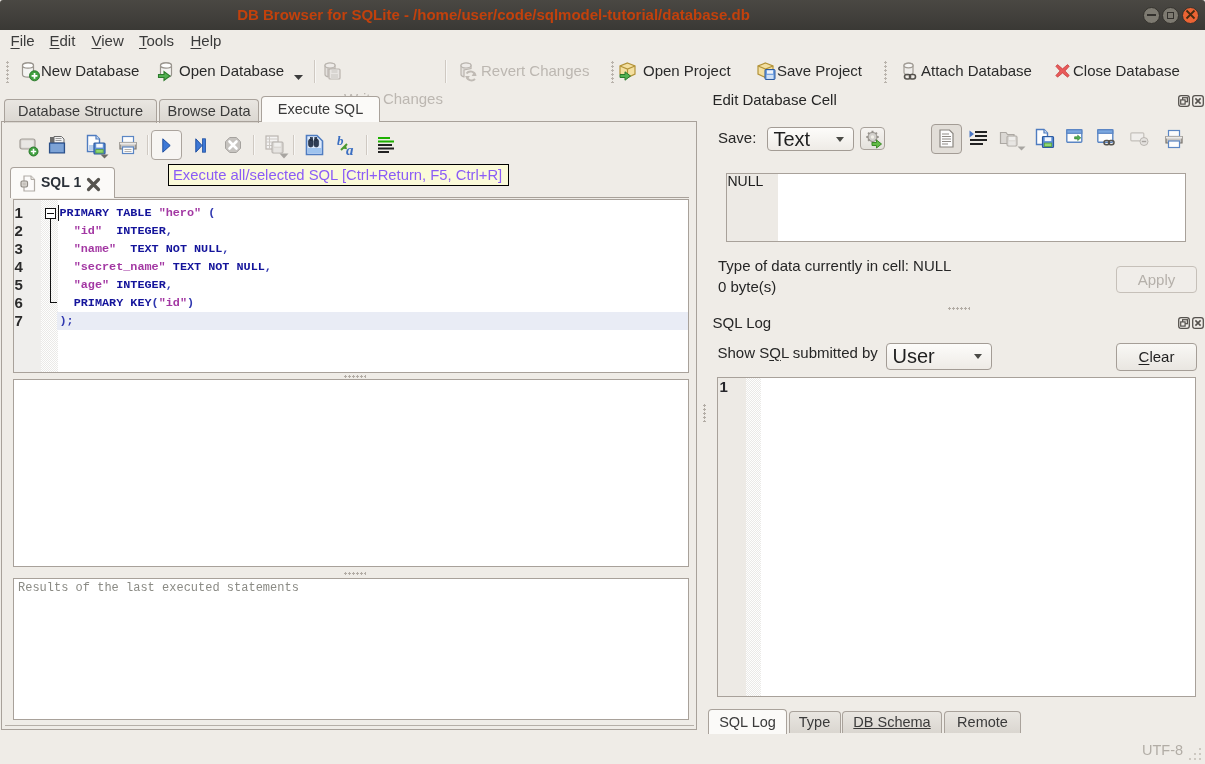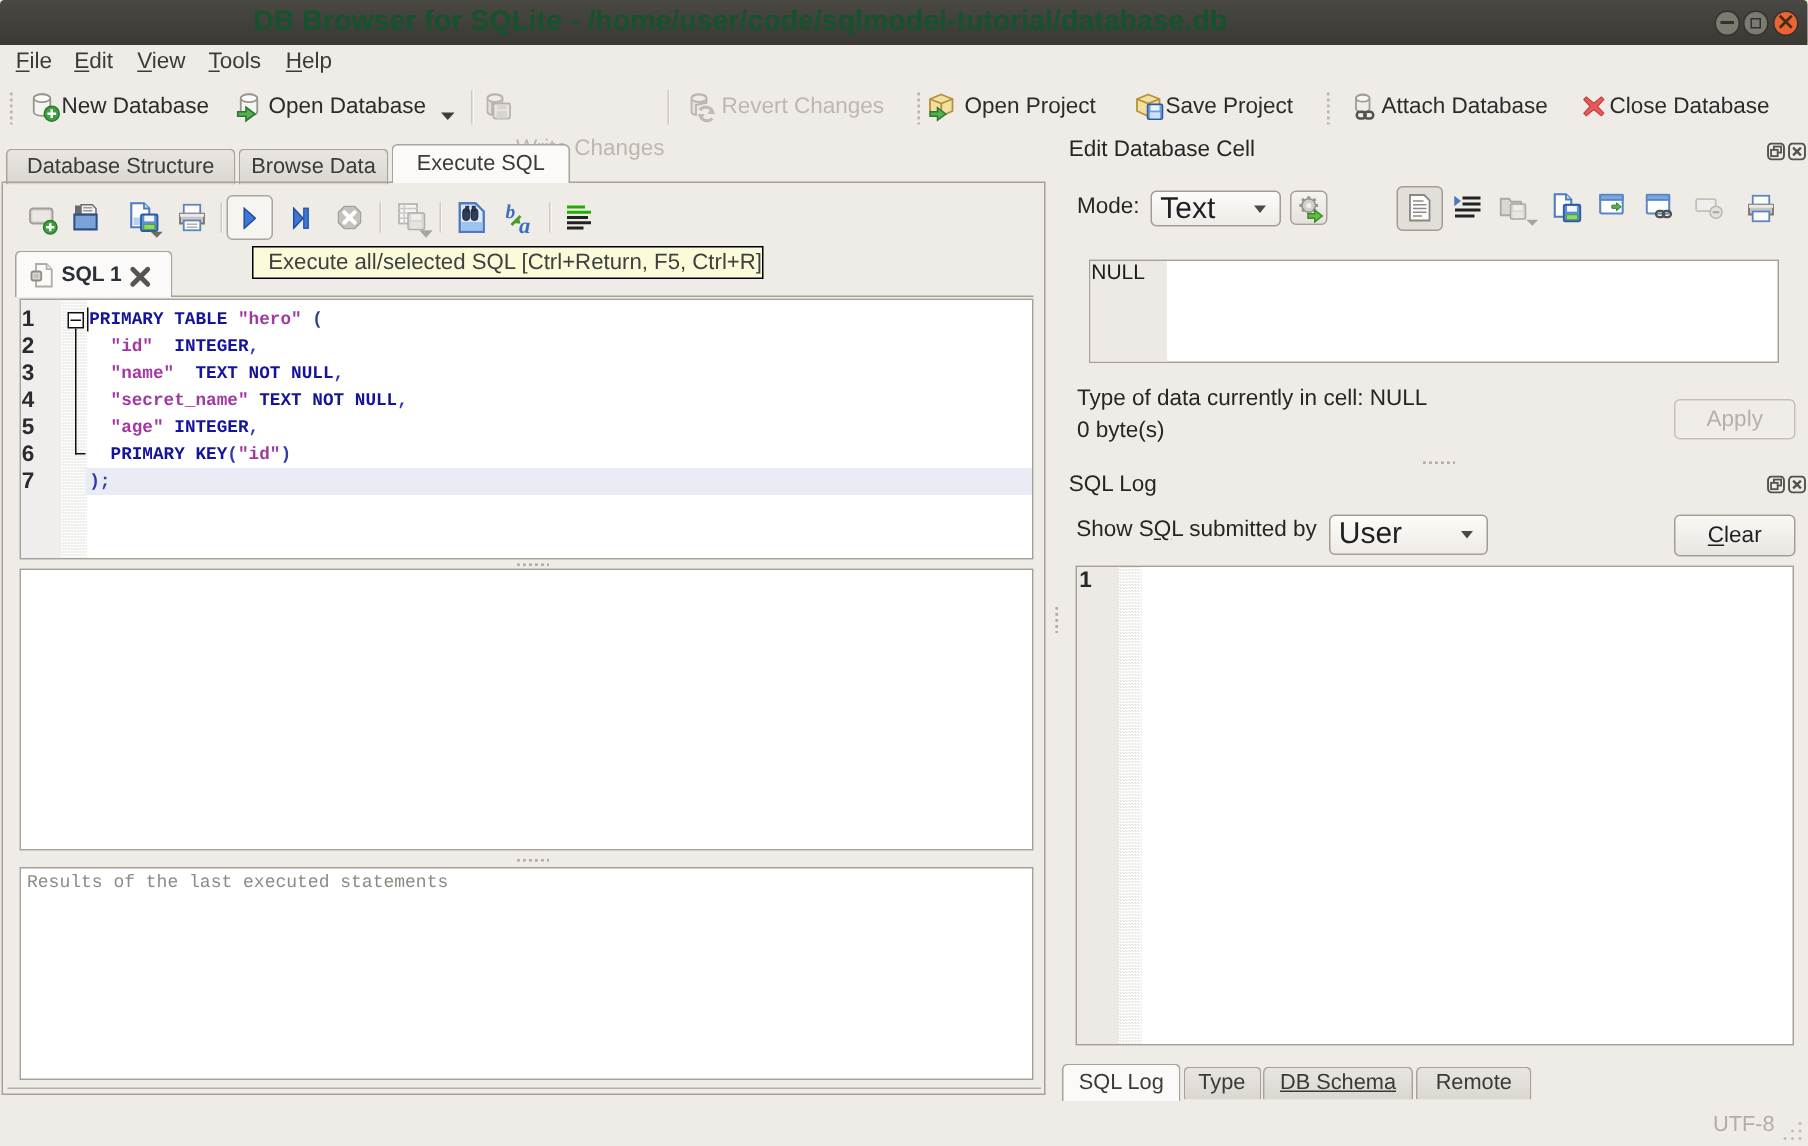--- a/index.html
+++ b/index.html
@@ -1,21 +1,21 @@
 <!DOCTYPE html>
 <html><head>
 <meta charset="utf-8">
 <style>
   html,body{margin:0;padding:0;}
   body{width:1205px;height:764px;overflow:hidden;background:#efece7;font-family:"Liberation Sans",sans-serif;}
   .ab{position:absolute;}
   #root{position:relative;width:1205px;height:764px;background:#efece7;}
   
   #titlebar{left:0;top:0;width:1205px;height:30px;background:linear-gradient(#4a4843,#3a3935);border-radius:3px 3px 0 0;}
-  #title{left:0;top:0;width:987px;height:30px;line-height:30px;text-align:center;color:#14532d;font-size:19px;font-weight:bold;}
+  #title{left:0;top:0;width:987px;height:30px;line-height:30px;text-align:center;color:#c2410c;font-size:15px;font-weight:bold;}
   .winbtn{top:6.5px;width:17px;height:17px;border-radius:50%;border:1.5px solid #34322d;box-sizing:border-box;}
   
   .menuitem{top:31px;height:20px;line-height:20px;font-size:15px;color:#3b3b3b;}
   .menuitem u{text-decoration-thickness:1px;text-underline-offset:2px;}
   
   .tbtxt{top:61px;height:20px;line-height:20px;font-size:15px;color:#2b2b2b;}
   .tbtxt.dis{color:#bcb7b1;}
   .sep{top:60px;width:1px;height:23px;background:#cfc9c2;border-right:1px solid #f8f7f5;}
   .grip{top:61px;width:3px;height:22px;background-image:radial-gradient(circle at 1.5px 1.5px,#b9b3ac 1px,transparent 1.1px);background-size:3px 4px;}
   
@@ -115,26 +115,26 @@
 
   <div class="ab hdots" style="left:344px;top:374.5px;"></div>
 
   <div class="ab panel" style="left:13px;top:379px;width:676px;height:188px;"></div>
   <div class="ab hdots" style="left:344px;top:571.5px;"></div>
 
   <div class="ab panel" style="left:13px;top:577.5px;width:676px;height:142px;"></div>
   <div class="ab" style="left:18px;top:581px;font-family:'Liberation Mono',monospace;font-size:12px;color:#8b8b85;">Results of the last executed statements</div>
   <div class="ab" style="left:5px;top:724.5px;width:689px;height:1px;background:#b5afa8;"></div>
 
-  <div class="ab" style="left:168px;top:164px;width:341px;height:22px;background:#fbfad9;border:1px solid #000;box-sizing:border-box;z-index:9;font-size:14.8px;color:#404040;line-height:20px;padding-left:4px;text-align:right;">Execute all/selected SQL [Ctrl+Return, F5, Ctrl+R]</div>
+  <div class="ab" style="left:168px;top:164px;width:341px;height:22px;background:#fbfad9;border:1px solid #000;box-sizing:border-box;z-index:9;font-size:14.8px;color:#8b5cf6;line-height:20px;padding-left:4px;">Execute all/selected SQL [Ctrl+Return, F5, Ctrl+R]</div>
 
   <div class="ab vdots" style="left:703px;top:404px;"></div>
 
   <div class="ab lbl" style="left:712.5px;top:91px;">Edit Database Cell</div>
-  <div class="ab lbl" style="left:718px;top:128.8px;">Mode:</div>
+  <div class="ab lbl" style="left:718px;top:128.8px;">Save:</div>
   <div class="ab combo" style="left:766.5px;top:126.5px;width:87px;height:24px;line-height:22px;"><span style="padding-left:6px;">Text</span><span class="arr"></span></div>
 
   <div class="ab panel" style="left:726px;top:172.5px;width:460px;height:69px;"></div>
   <div class="ab" style="left:727px;top:173.5px;width:51px;height:67px;background:#edeae5;"></div>
   <div class="ab" style="left:727.5px;top:172.8px;font-size:14px;color:#1c1c1c;">NULL</div>
   <div class="ab lbl" style="left:718px;top:257px;">Type of data currently in cell: NULL</div>
   <div class="ab lbl" style="left:718px;top:277.5px;">0 byte(s)</div>
   <div class="ab btn dis" style="left:1116px;top:265.5px;width:81px;height:27px;line-height:25px;text-align:center;">Apply</div>
   <div class="ab hdots" style="left:948px;top:307px;"></div>
 

